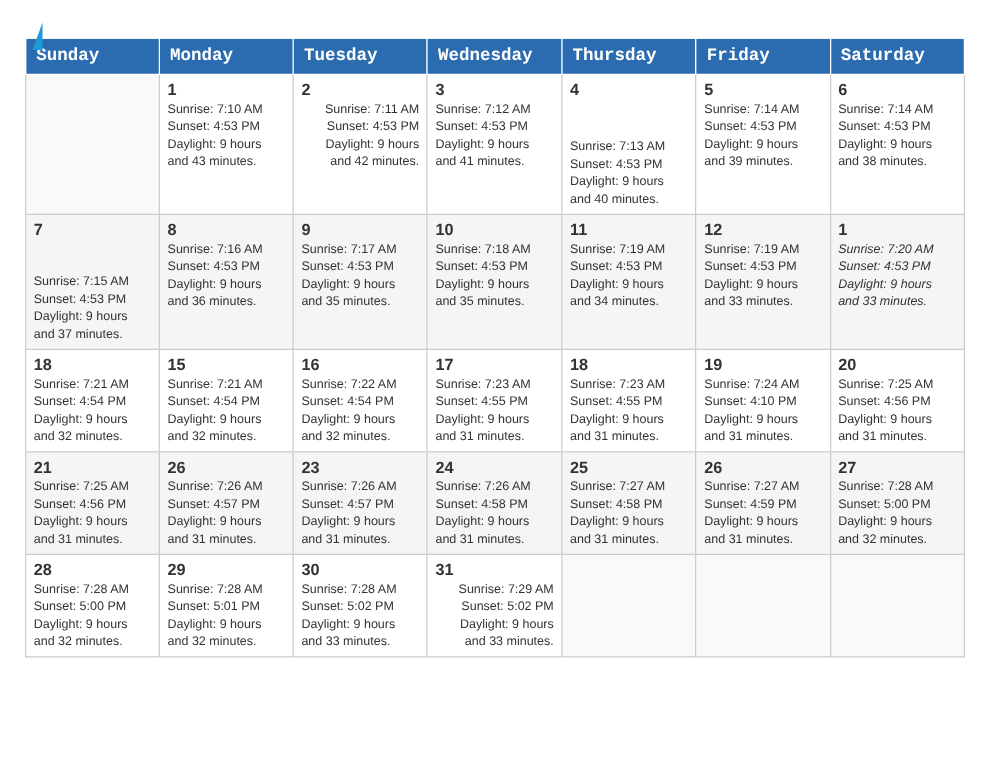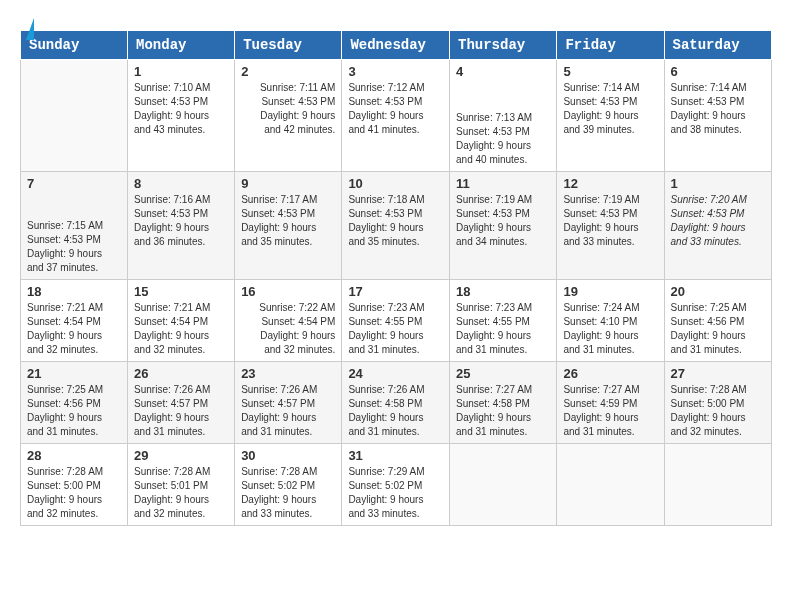--- a/index.html
+++ b/index.html
@@ -208,21 +208,21 @@
         </td>
         <td>
           <div class="day-number">15</div>
           <div class="day-info" style="white-space: pre-line;">Sunrise: 7:21 AM
 Sunset: 4:54 PM
 Daylight: 9 hours
 and 32 minutes.</div>
         </td>
         <td>
           <div class="day-number">16</div>
-          <div class="day-info" style="white-space: pre-line; text-align: right;">Sunrise: 7:22 AM
+          <div class="day-info" style="white-space: pre-line;">Sunrise: 7:22 AM
 Sunset: 4:54 PM
 Daylight: 9 hours
 and 32 minutes.</div>
         </td>
         <td>
           <div class="day-number">17</div>
           <div class="day-info" style="white-space: pre-line;">Sunrise: 7:23 AM
 Sunset: 4:55 PM
 Daylight: 9 hours
 and 31 minutes.</div>
@@ -317,21 +317,21 @@
         </td>
         <td>
           <div class="day-number">30</div>
           <div class="day-info" style="white-space: pre-line;">Sunrise: 7:28 AM
 Sunset: 5:02 PM
 Daylight: 9 hours
 and 33 minutes.</div>
         </td>
         <td>
           <div class="day-number">31</div>
-          <div class="day-info" style="white-space: pre-line;">Sunrise: 7:29 AM
+          <div class="day-info" style="white-space: pre-line; text-align: right;">Sunrise: 7:29 AM
 Sunset: 5:02 PM
 Daylight: 9 hours
 and 33 minutes.</div>
         </td>
         <td class="empty-cell"></td>
         <td class="empty-cell"></td>
         <td class="empty-cell"></td>
       </tr>
     </tbody>
 </table>

